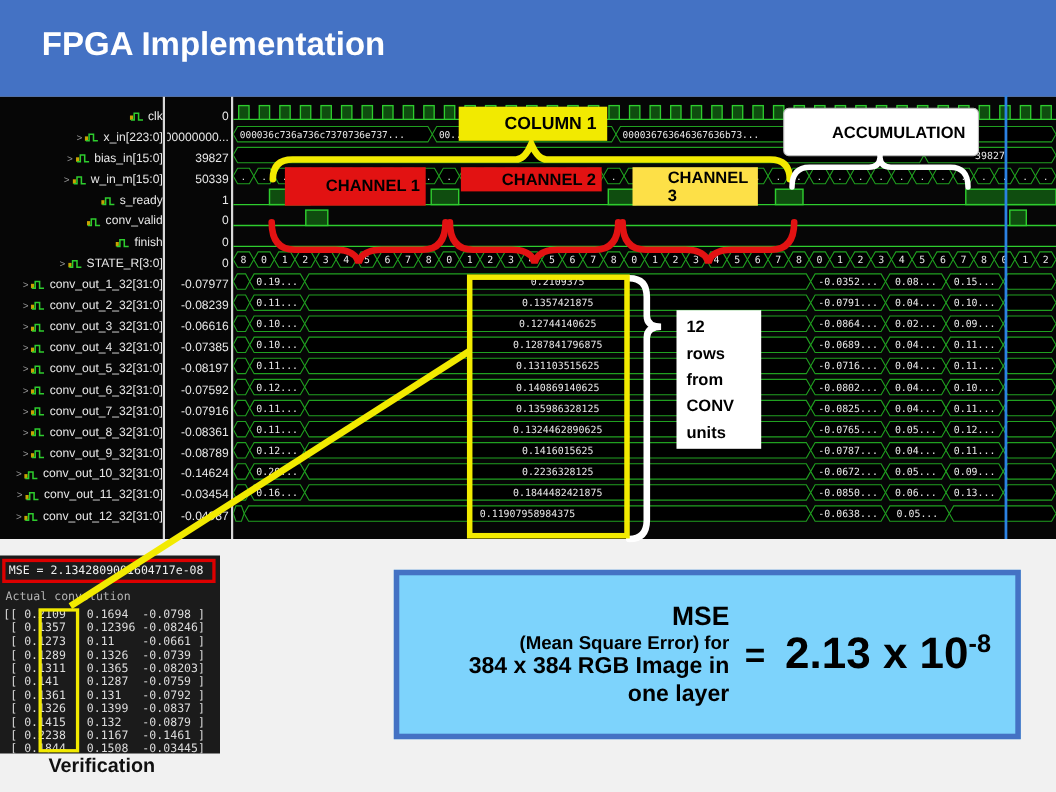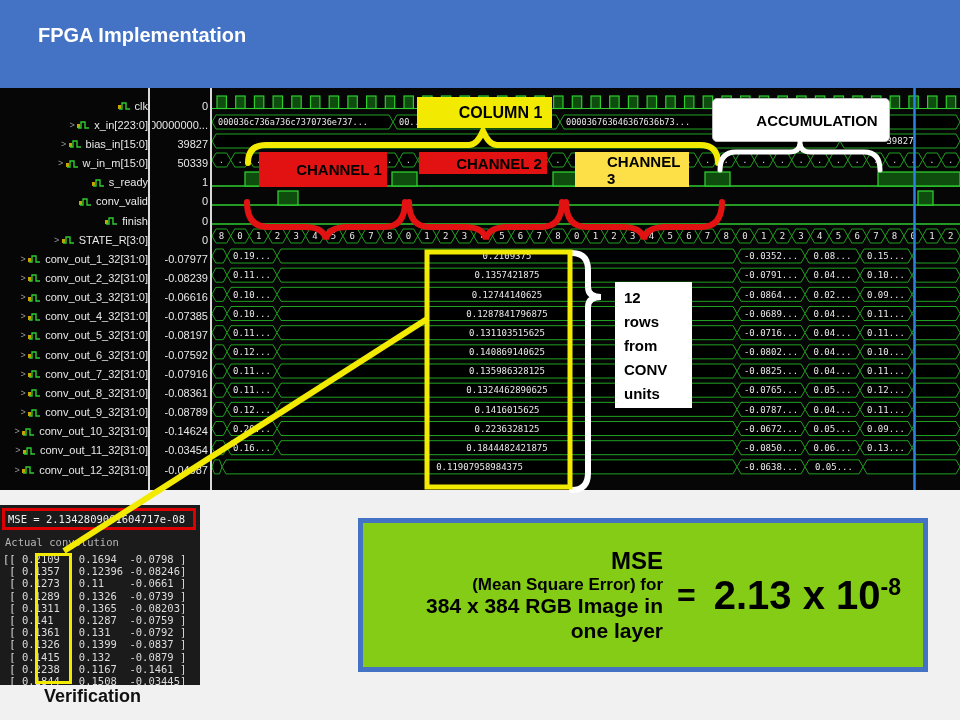--- a/index.html
+++ b/index.html
@@ -1,21 +1,21 @@
 <!DOCTYPE html>
 <html><head>
 <meta charset="utf-8">
 <style>
   html,body{margin:0;padding:0;}
   body{width:960px;height:720px;position:relative;overflow:hidden;
        background:#f1f1f1;font-family:"Liberation Sans",sans-serif;}
 
   
   #titlebar{position:absolute;left:0;top:0;width:960px;height:88px;background:#4472C4;}
-  #titlebar h1{margin:0;padding:24px 0 0 38px;color:#fff;font-size:20px;font-weight:bold;}
+  #titlebar h1{margin:0;padding:24px 0 0 38px;color:#fff;font-size:30px;font-weight:bold;}
 
   
   #wavepanel{position:absolute;left:0;top:88px;width:960px;height:402px;background:#060606;}
   #names{position:absolute;left:0;top:8px;width:148px;}
   #vals{position:absolute;left:152px;top:8px;width:56px;}
   .sigrow{height:19.17px;display:flex;align-items:center;color:#e8e8e8;font-size:11px;
           white-space:nowrap;overflow:hidden;justify-content:flex-end;}
   .expander{width:10px;color:#9a9a9a;font-size:9px;text-align:center;flex:none;}
   .sigicon{flex:none;margin-right:4px;}
   .divider{position:absolute;top:0;width:2px;height:402px;background:#d9d9d9;}
@@ -44,21 +44,21 @@
             box-sizing:border-box;display:flex;align-items:center;padding-left:3px;
             color:#efefef;font-size:10.5px;white-space:nowrap;}
   #actual-label{position:absolute;left:5px;top:31px;color:#b5b5b5;font-size:10.5px;}
   #matrix{position:absolute;left:3px;top:48px;margin:0;color:#dcdcdc;font-size:10.5px;
           line-height:12.2px;font-family:"DejaVu Sans Mono",monospace;}
   #matrix-highlight{position:absolute;left:35px;top:48px;width:37px;height:131px;
                     border:3px solid #f2ea00;box-sizing:border-box;}
   #verification-label{position:absolute;left:44px;top:686px;font-size:18px;font-weight:bold;color:#101010;}
 
   
-  #msebox{position:absolute;left:358px;top:518px;width:570px;height:154px;background:#84cc16;
+  #msebox{position:absolute;left:358px;top:518px;width:570px;height:154px;background:#7dd3fc;
           border:5px solid #4472C4;box-sizing:border-box;display:flex;align-items:center;color:#000;}
   #msebox .textblock{width:300px;text-align:right;font-weight:bold;line-height:1.16;}
   .mse-l1{font-size:24px;} .mse-l2{font-size:17px;} .mse-l3{font-size:21px;} .mse-l4{font-size:21px;}
   .mse-eq{font-size:32px;font-weight:bold;margin:0 18px 0 14px;}
   .mse-val{font-size:40px;font-weight:bold;white-space:nowrap;}
   .mse-val sup{font-size:23px;}
 </style>
 </head>
 <body>
 

